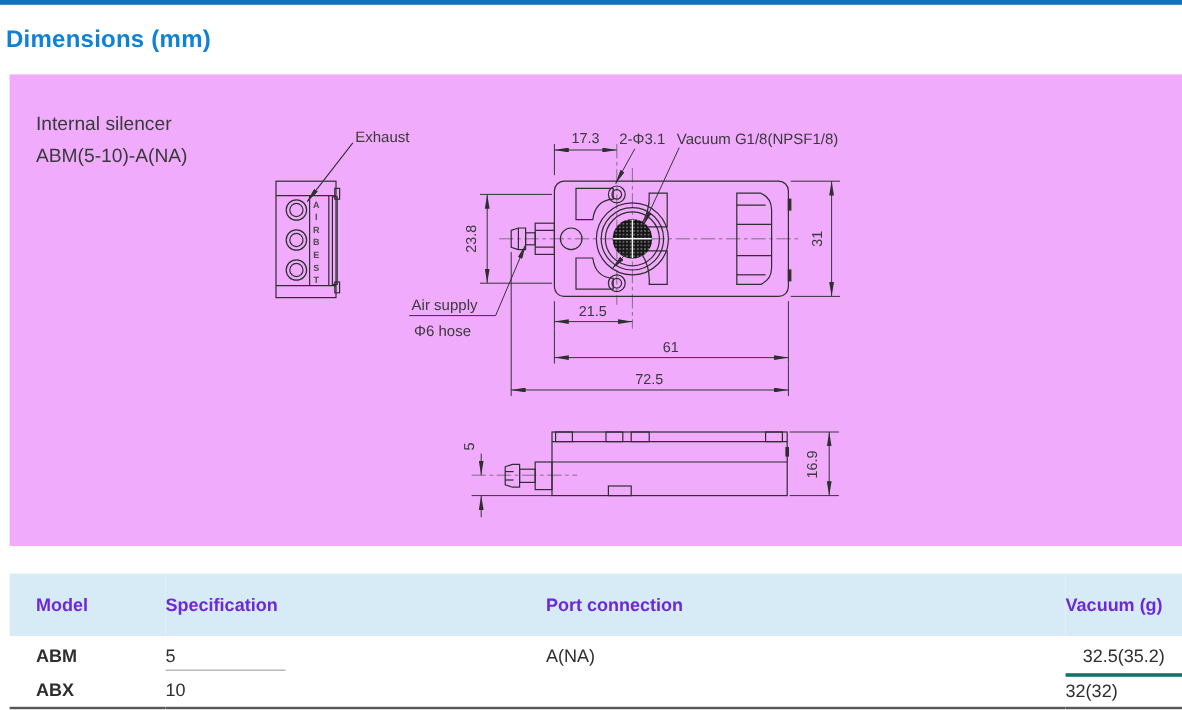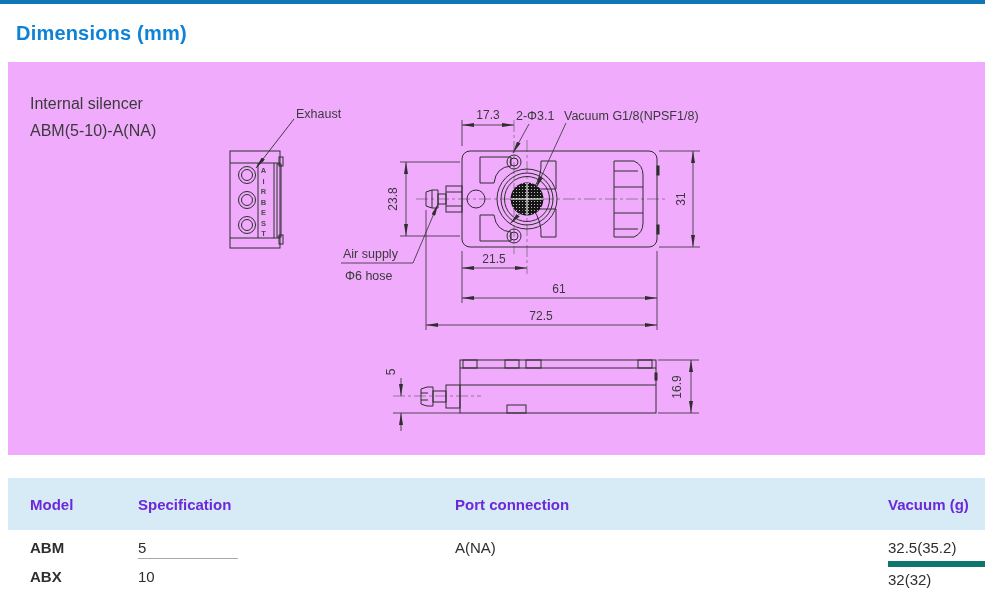--- a/index.html
+++ b/index.html
@@ -1,32 +1,32 @@
 <!DOCTYPE html>
 <html><head>
 <meta charset="utf-8">
 <style>
   html,body{margin:0;padding:0;background:#ffffff;font-family:"Liberation Sans",sans-serif;}
   .stage{position:relative;width:985px;height:592px;background:#fff;overflow:hidden;}
   .topbar{position:absolute;left:0;top:0;width:985px;height:4px;background:#0f76b8;}
-  .page-title{position:absolute;left:16px;top:22px;font-size:20px;font-weight:bold;color:#0d82d6;letter-spacing:.2px;text-align:center;}
+  .page-title{position:absolute;left:5px;top:22px;font-size:20px;font-weight:bold;color:#0d82d6;letter-spacing:.2px;text-align:center;}
   .panel{position:absolute;left:8px;top:62px;width:977px;height:393px;background:#f0abfc;}
   .panel svg{position:absolute;left:0;top:0;}
   .prod-block{position:absolute;left:22px;top:28px;color:#3a3a3a;font-size:16px;line-height:27px;}
   .brand-vert{position:absolute;left:251px;top:104px;height:72px;writing-mode:vertical-rl;text-orientation:upright;font-size:7.5px;font-weight:bold;letter-spacing:1.5px;color:#4a4a4a;}
   
   .spec-table{position:absolute;left:8px;top:478px;width:977px;border-collapse:collapse;table-layout:fixed;border-bottom:2px solid #56585a;}
   .spec-table th{background:#d7ebf7;height:52px;text-align:left;font-size:15px;font-weight:bold;color:#6d28d9;padding:0;vertical-align:middle;}
   .spec-table td{font-size:15px;color:#2e2e2e;padding:0;vertical-align:top;margin-top:28px;}
   .c1{padding-left:22px !important;}
   .spec-table tr.r1 td{padding-top:9px;height:22px;}
   .spec-table tr.r2 td{padding-top:4px;height:21px;}
   .model-cell{font-weight:bold;color:#1b1b1b;}
   .u-spec{display:inline-block;width:100px;border-bottom:1px solid #a9a9a9;padding-bottom:2px;}
-  .wt-u{border-bottom:6px solid #0f766e;}
+  .wt-u{border-bottom:3px solid #0f766e;text-align:center;}
   svg text{font-family:"Liberation Sans",sans-serif;}
   .dim{font-size:12px;fill:#3a3a3a;}
   .lbl{font-size:12.5px;fill:#3a3a3a;}
 </style>
 </head>
 <body>
 
 <div class="stage">
   <div class="topbar"></div>
   <div class="page-title">Dimensions (mm)</div>

